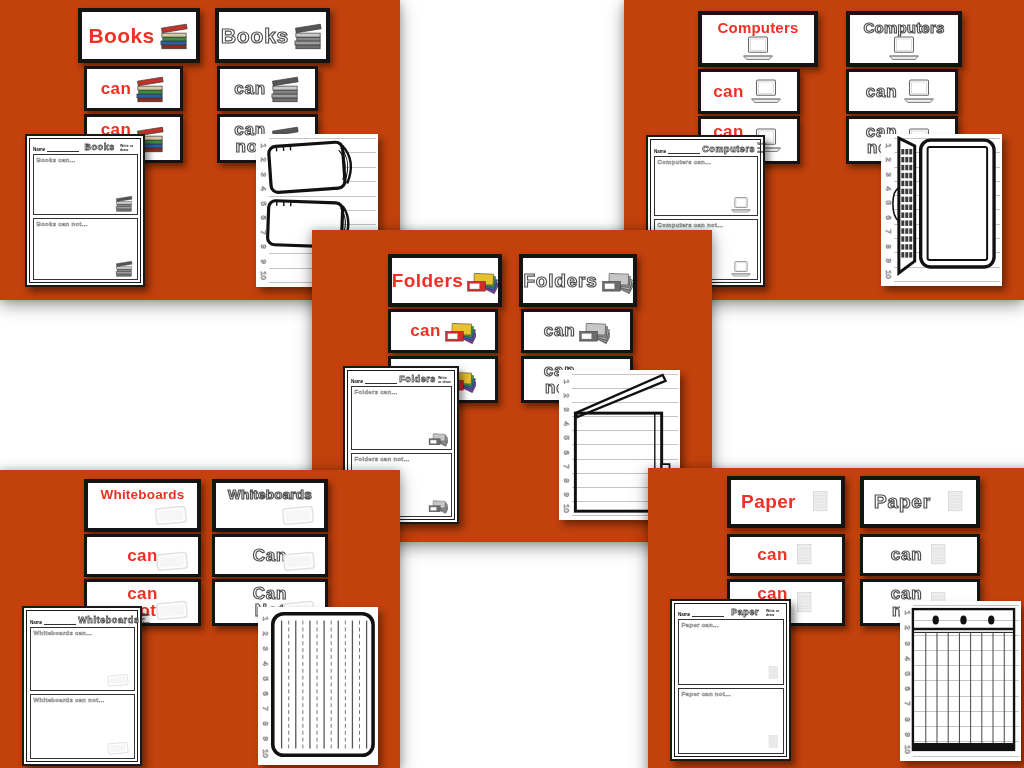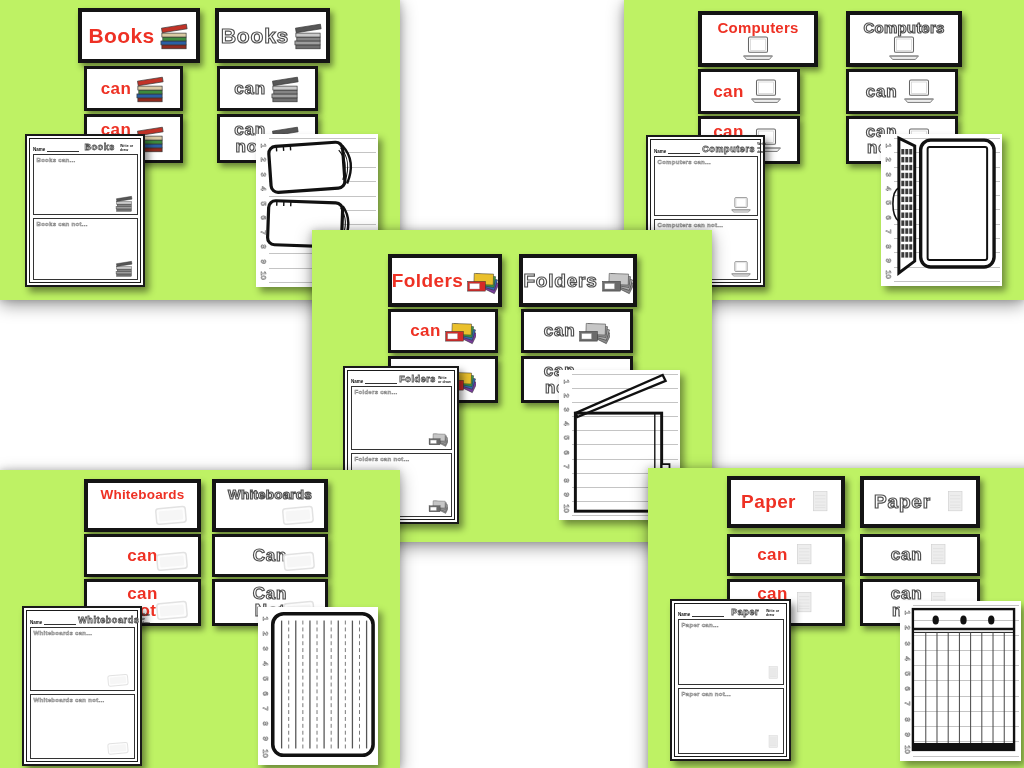--- a/index.html
+++ b/index.html
@@ -1,20 +1,20 @@
 <!DOCTYPE html>
 <html style="--accent: #ee3124; --card-border: #141414;"><head>
 <meta charset="utf-8">
 <style>
   html,body{margin:0;padding:0}
   body{width:1024px;height:768px;position:relative;overflow:hidden;background:#fff;
        font-family:"Liberation Sans",sans-serif}
   :root{--accent:#ee3124;--card-border:#141414}
 
-  .panel{position:absolute;background:#bef264;box-shadow:0 5px 16px rgba(0,0,0,.40),0 0 7px rgba(0,0,0,.18)}
+  .panel{position:absolute;background:#c2410c;box-shadow:0 5px 16px rgba(0,0,0,.40),0 0 7px rgba(0,0,0,.18)}
   .p-books{left:0;top:0;width:400px;height:300px;z-index:1}
   .p-computers{left:624px;top:0;width:400px;height:300px;z-index:1}
   .p-folders{left:312px;top:230px;width:400px;height:312px;z-index:2}
   .p-whiteboards{left:0;top:470px;width:400px;height:298px;z-index:3}
   .p-paper{left:648px;top:468px;width:399px;height:379px;z-index:3}
 
   .card{position:absolute;background:#fff;border:3px solid var(--card-border);box-sizing:border-box;
         box-shadow:3px 4px 6px rgba(0,0,0,.45);display:flex;align-items:center;justify-content:center;
         gap:3px;z-index:1;overflow:hidden}
   .title-card{border-width:4px}

